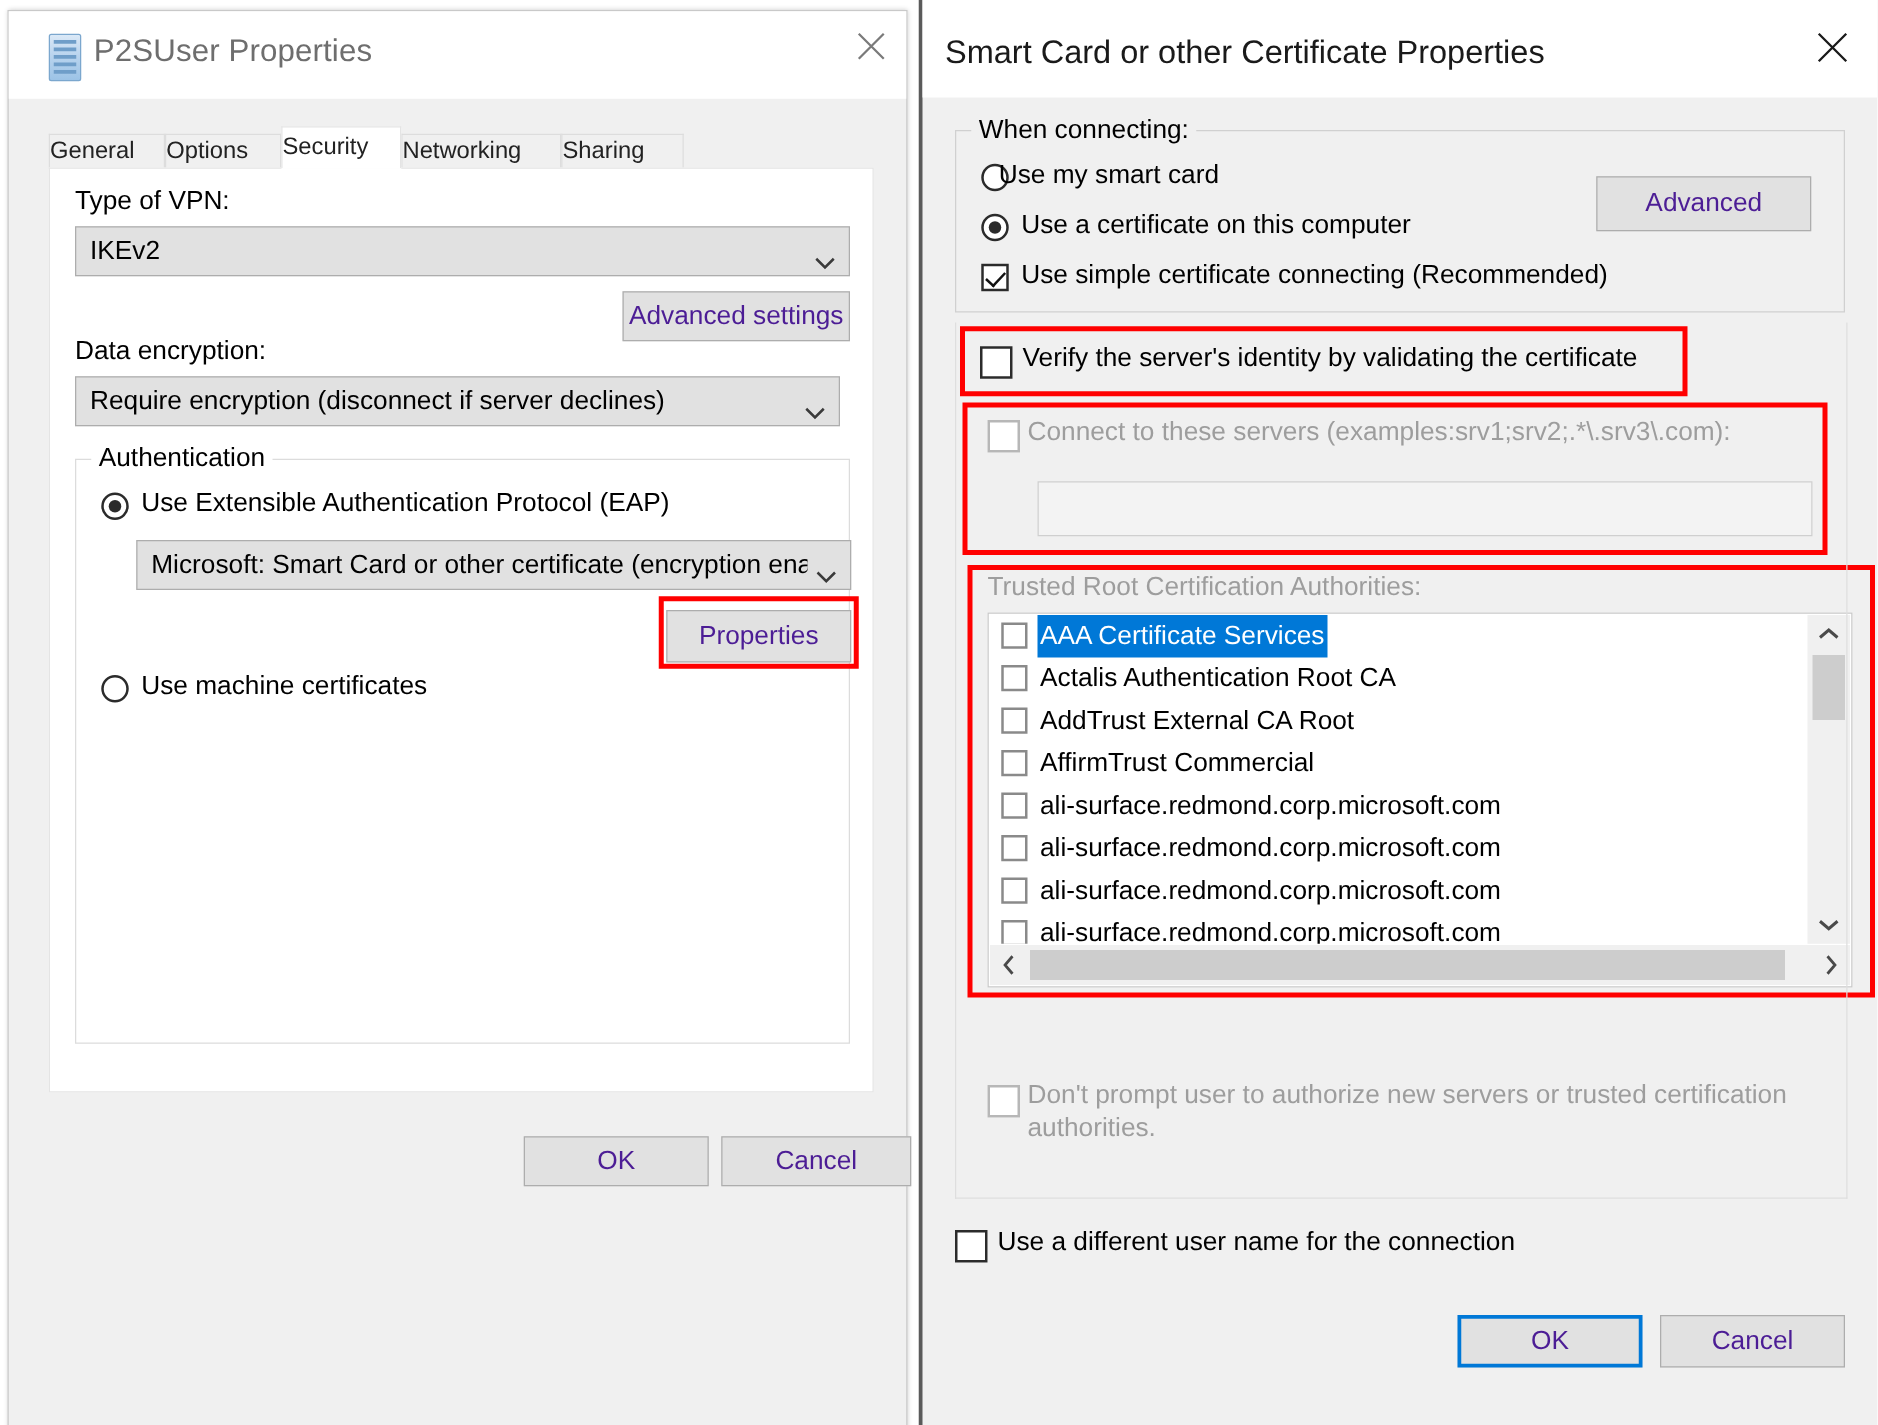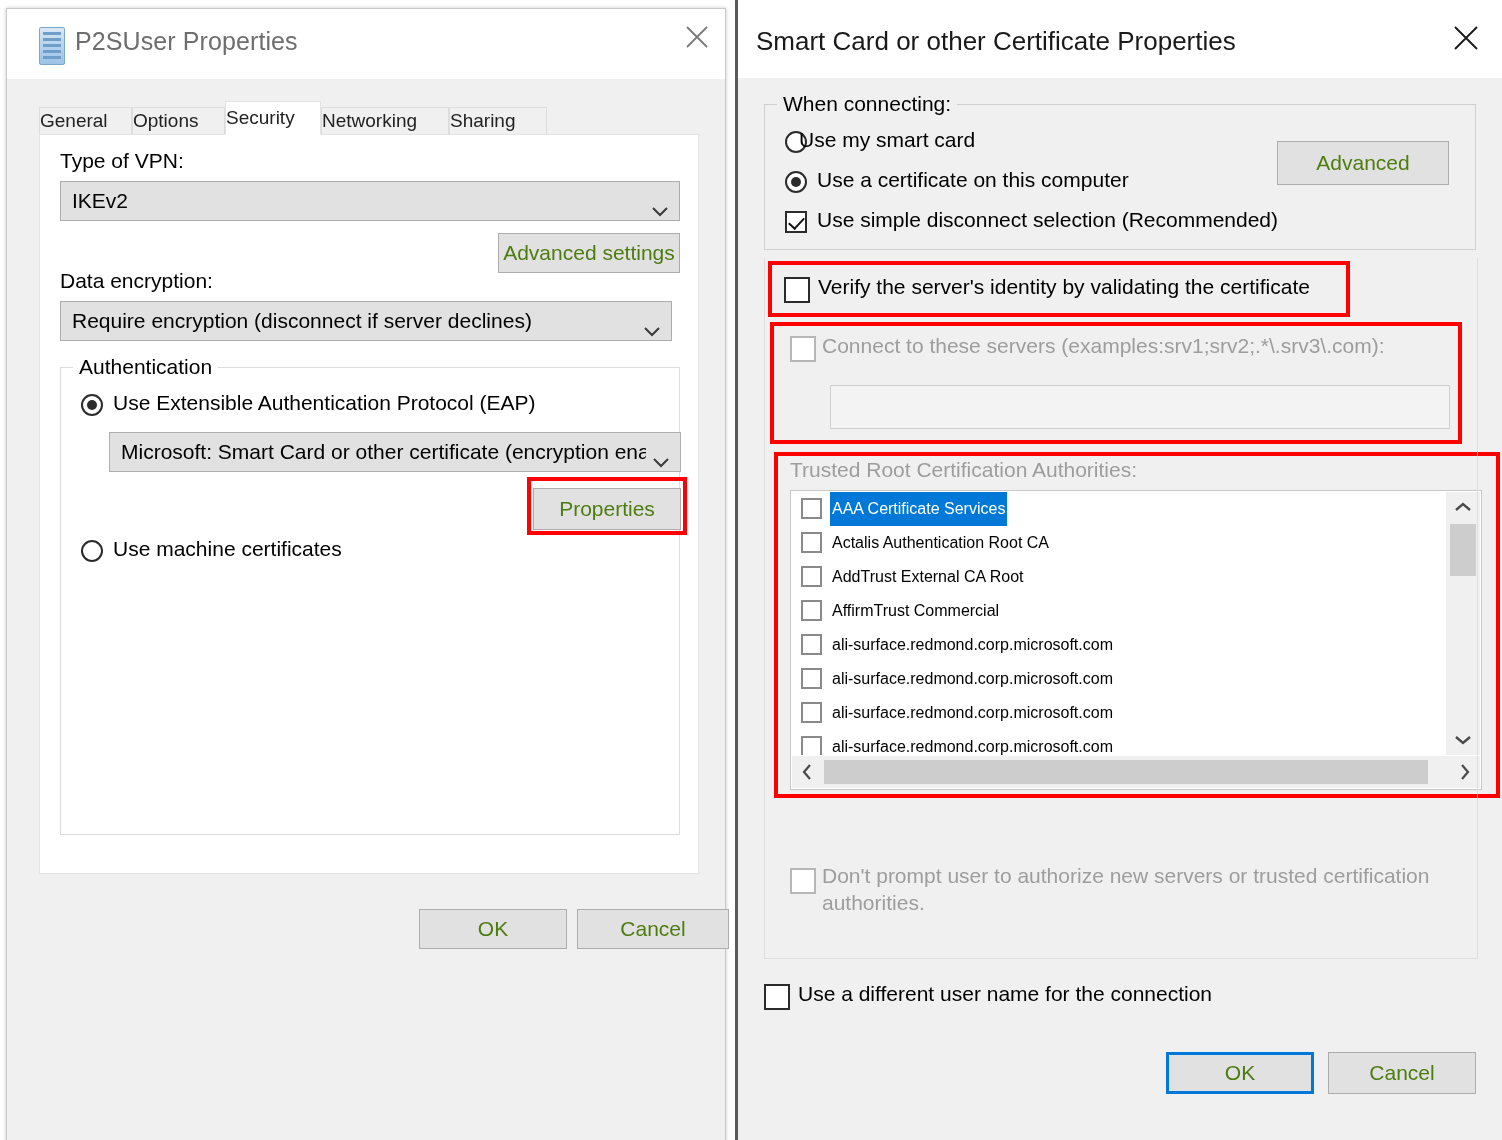--- a/index.html
+++ b/index.html
@@ -58,21 +58,21 @@
   .combo{
     position:absolute;box-sizing:border-box;height:40px;
     background:#e1e1e1;border:1px solid #adadad;
     font-size:21px;color:#000;line-height:38px;padding-left:11px;
     overflow:hidden;white-space:nowrap;cursor:default;
   }
   .combo .cv{display:block;width:calc(100% - 34px);overflow:hidden;text-overflow:clip;}
   .combo .chev{position:absolute;right:10px;top:11px;}
   .btn{
     position:absolute;box-sizing:border-box;background:#e1e1e1;border:1px solid #adadad;
-    font-size:21px;color:#4d7c0f;text-align:center;cursor:default;
+    font-size:21px;color:#4c1d95;text-align:center;cursor:default;
     display:flex;align-items:center;justify-content:center;
   }
   .group{
     position:absolute;box-sizing:border-box;border:1px solid #dcdcdc;background:#ffffff;
   }
   .group.gray{background:transparent;border:1px solid #d0d0d0;}
   .group>.gtitle{
     position:absolute;top:-13px;left:12px;padding:0 6px;background:#ffffff;
     font-size:21px;color:#000;white-space:nowrap;
   }
@@ -100,21 +100,21 @@
   }
   #right-dialog .rtitlebar{position:absolute;left:0;top:0;right:0;height:78px;background:#fff;}
   .rtb-title{position:absolute;left:18px;top:26px;font-size:26px;color:#1a1a1a;white-space:nowrap;}
   .rtb-close{position:absolute;right:10px;top:14px;width:52px;height:48px;cursor:default;}
   .rtb-close svg{position:absolute;left:12px;top:10px;}
 
   .listbox{
     position:absolute;box-sizing:border-box;background:#fff;border:1px solid #c9c9c9;
     overflow:hidden;
   }
-  .li{position:relative;height:34px;line-height:34px;font-size:16px;color:#000;white-space:nowrap;text-align:right;}
+  .li{position:relative;height:34px;line-height:34px;font-size:21px;color:#000;white-space:nowrap;text-align:right;}
   .li .cb{position:absolute;left:9px;top:6px;width:21px;height:21px;border:2px solid #8a8a8a;background:#fff;box-sizing:border-box;}
   .li .txt{position:absolute;left:38px;top:0;padding:0 2px;}
   .li.sel .txt{background:#0078d7;color:#fff;}
   .vscroll{position:absolute;right:1px;top:1px;bottom:1px;width:34px;background:#f0f0f0;}
   .vscroll .arrow{position:absolute;left:0;right:0;height:30px;display:flex;align-items:center;justify-content:center;}
   .vscroll .arrow.up{top:0}.vscroll .arrow.down{bottom:0}
   .vscroll .thumb{position:absolute;left:4px;right:4px;top:32px;height:52px;background:#cdcdcd;}
   .hscroll{position:absolute;left:1px;right:1px;bottom:1px;height:32px;background:#f0f0f0;}
   .hscroll .arrow{position:absolute;top:0;bottom:0;width:30px;display:flex;align-items:center;justify-content:center;}
   .hscroll .arrow.left{left:0}.hscroll .arrow.right{right:0}
@@ -243,21 +243,21 @@
     <div class="group gray" style="left:26px;top:104px;width:712px;height:146px;">
       <span class="gtitle">When connecting:</span>
 
       <div class="radio" style="left:20px;top:26px;"></div>
       <div class="rowtext" style="left:34px;top:23px;">Use my smart card</div>
 
       <div class="radio on" style="left:20px;top:66px;"></div>
       <div class="rowtext" style="left:52px;top:63px;">Use a certificate on this computer</div>
 
       <div class="check on" style="left:20px;top:106px;"></div>
-      <div class="rowtext" style="left:52px;top:103px;">Use simple disconnect selection (Recommended)</div>
+      <div class="rowtext" style="left:52px;top:103px;">Use simple certificate connecting (Recommended)</div>
 
       <div class="btn" style="left:512px;top:36px;width:172px;height:44px;">
         <span>Advanced</span>
       </div>
     </div>
 
     <div class="check" style="left:46px;top:277px;width:26px;height:26px;"></div>
     <div class="rowtext" style="left:80px;top:275px;">Verify the server's identity by validating the certificate</div>
     <div class="highlight" style="left:30px;top:261px;width:582px;height:56px;"></div>
 

